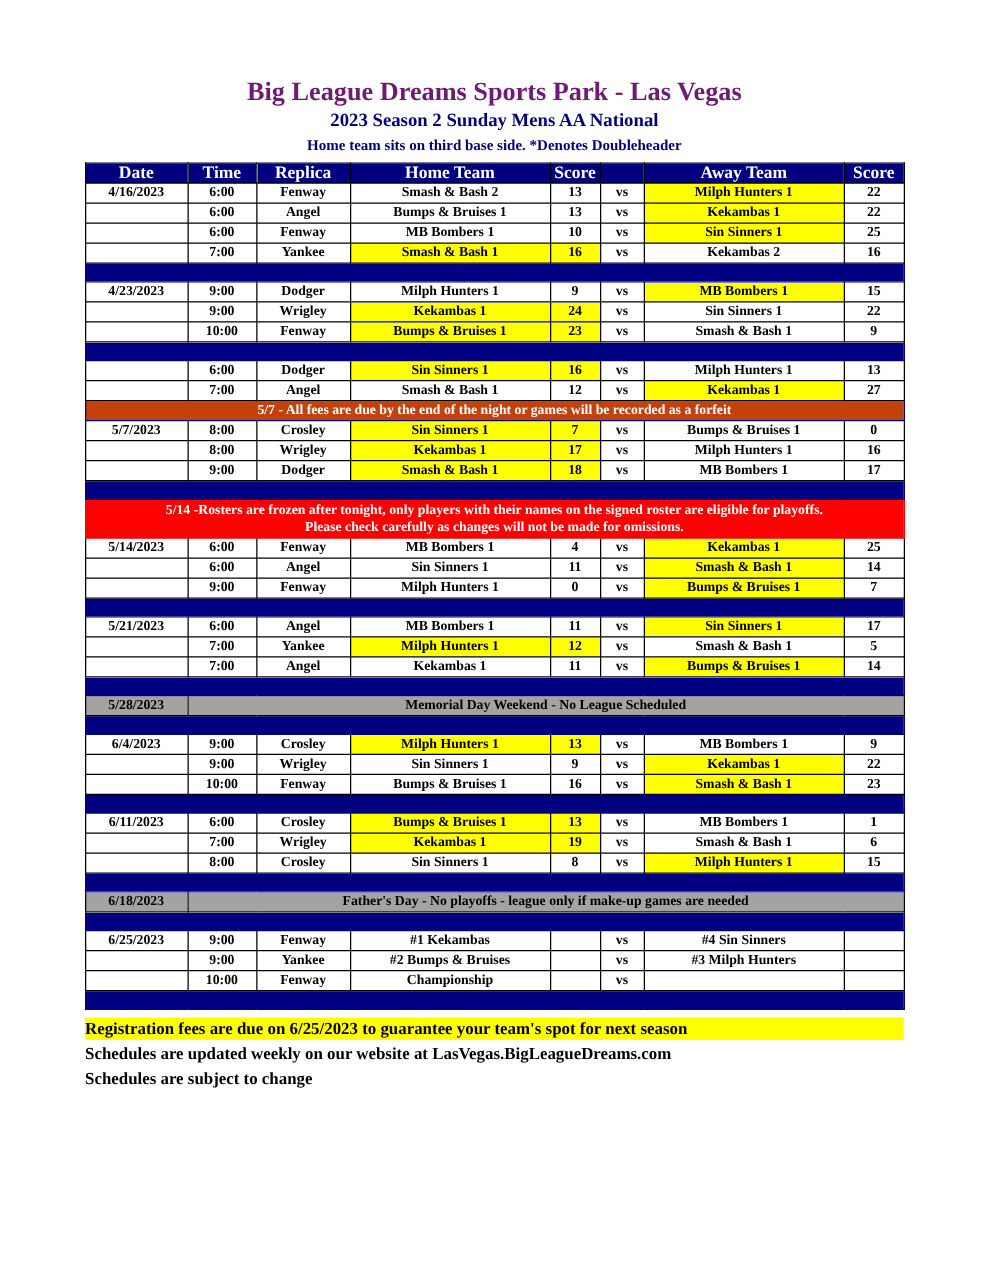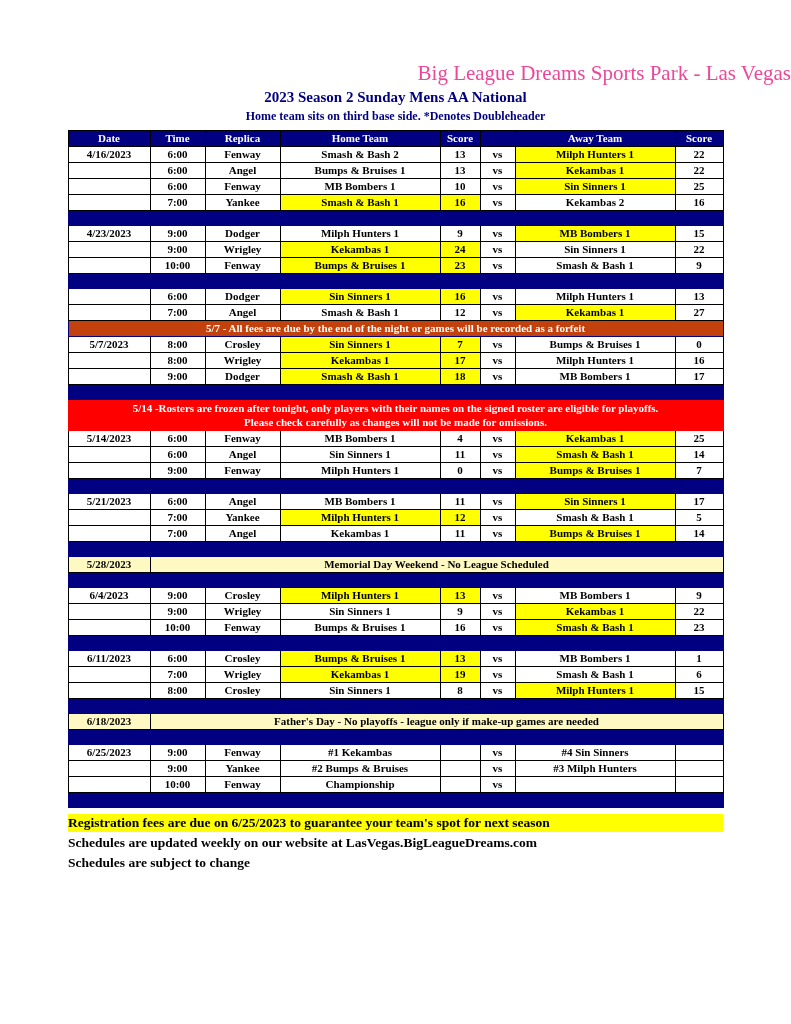--- a/index.html
+++ b/index.html
@@ -6,22 +6,22 @@
   html, body { margin: 0; padding: 0; }
   body {
     width: 791px; height: 1024px;
     background: #ffffff;
     font-family: "Liberation Serif", serif;
     -webkit-font-smoothing: antialiased;
   }
   .page { padding-top: 60px; }
 
   .title {
-    font-size: 21px; font-weight: normal; color: #ec4899;
-    text-align: right; margin: 0; line-height: 26px;
+    font-size: 21px; font-weight: bold; color: #701a75;
+    text-align: center; margin: 0; line-height: 26px;
   }
   .subtitle {
     font-size: 15px; font-weight: bold; color: #000080;
     text-align: center; margin: 2px 0 0; line-height: 19px;
   }
   .note {
     font-size: 12px; font-weight: bold; color: #000080;
     text-align: center; margin: 2px 0 6px; line-height: 15px;
   }
 
@@ -29,27 +29,27 @@
     width: 655px; margin: 0 auto;
     border-collapse: collapse; table-layout: fixed;
   }
   .sched th, .sched td {
     border: 1px solid #000;
     height: 15px; line-height: 15px;
     padding: 0 2px;
     font-size: 11px; font-weight: bold; color: #000;
     text-align: center; white-space: nowrap; overflow: hidden;
   }
-  .sched thead th { background: #000080; color: #fff; font-size: 11px; }
+  .sched thead th { background: #000080; color: #fff; font-size: 14px; }
 
   .t-sep td   { background: #000080; border-color: #000080; }
   .t-notice td{ background: #c2410c; border-color: #000080; color: #fff; font-size: 11px; }
   .t-alert td { background: #FF0000; border-color: #FF0000; color: #fff; height: auto; padding: 1px 2px; }
   .t-alert td div { line-height: 14px; font-size: 11px; font-weight: bold; }
-  .t-event td { background: #fef9c3; margin-left: 27px; }
+  .t-event td { background: #a3a3a3; margin-left: 27px; }
 
   .c-vs  { font-size: 8px; color: #000080; }
   .win   { background: #FFFF00; }
 
   .footer {
     width: 655px; margin: 6px auto 0;
     font-weight: bold; font-size: 13.5px; color: #000;
   }
   .footer > div { line-height: 18px; margin-bottom: 2px; }
   .hl-yellow { background: #FFFF00; }

